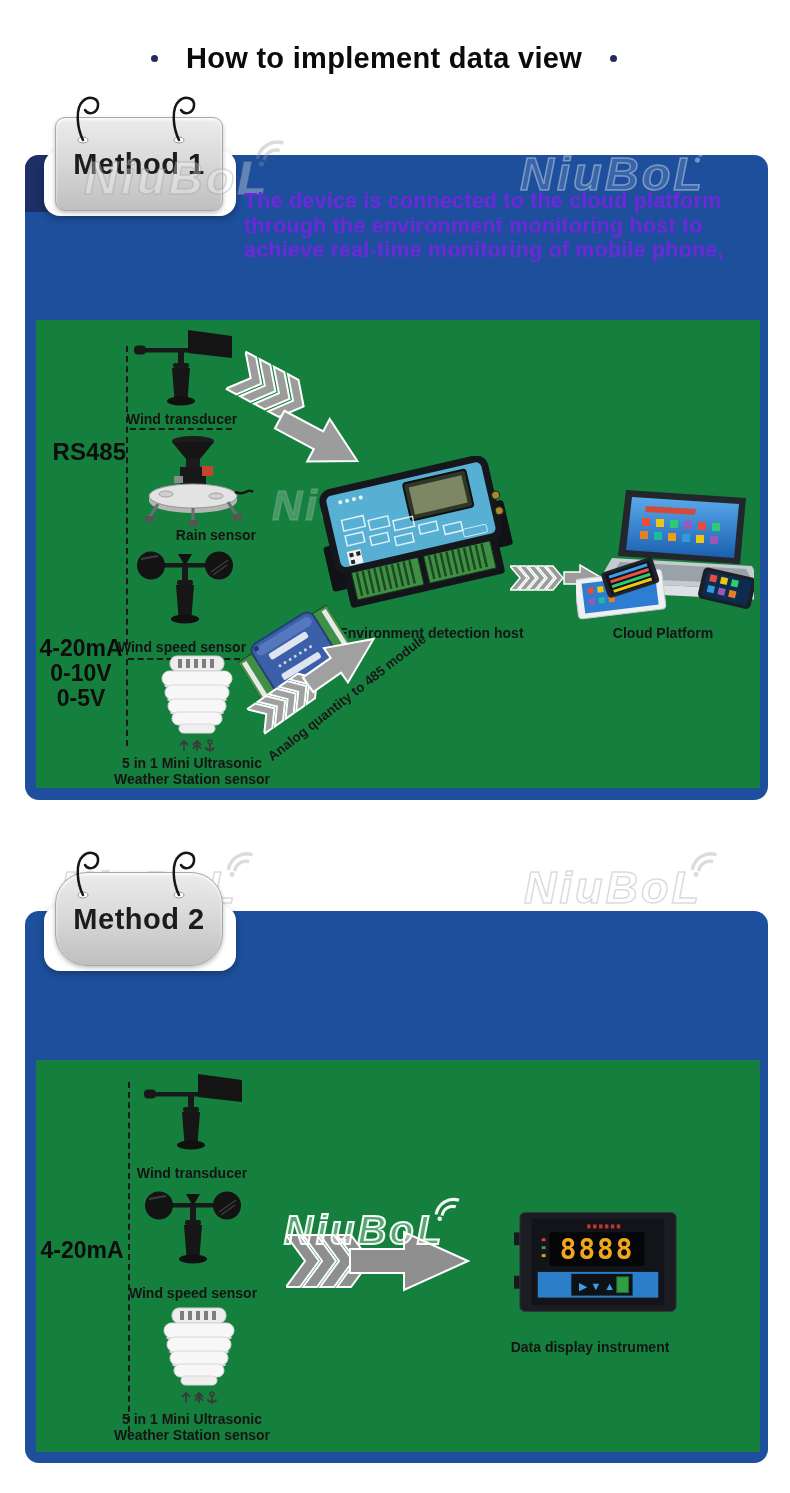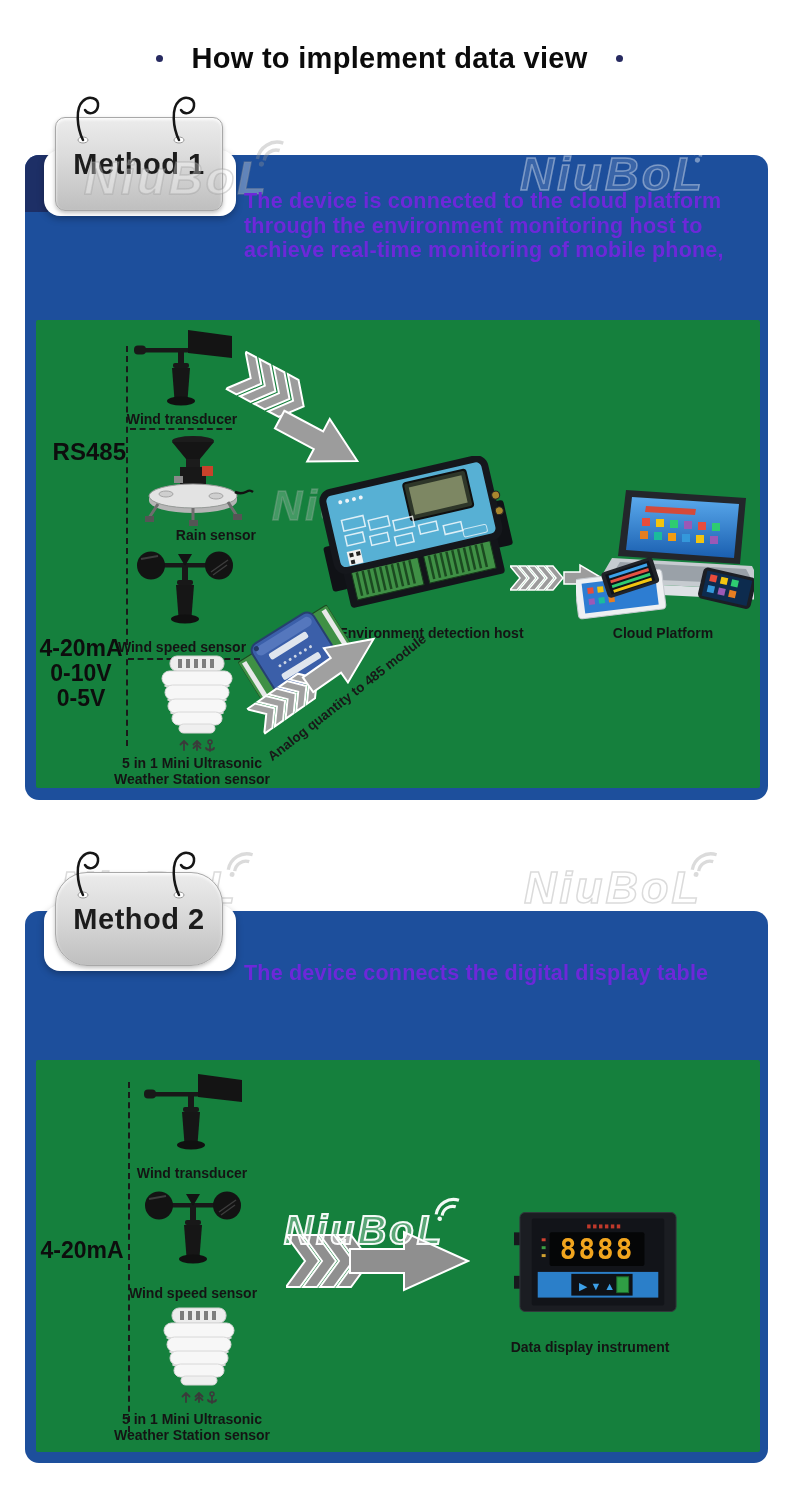--- a/index.html
+++ b/index.html
@@ -1,17 +1,17 @@
 <!DOCTYPE html>
 <html><head>
 <meta charset="utf-8">
 <style>
   html,body{margin:0;padding:0;background:#fff;}
   .page{position:relative;width:768px;height:1493px;background:#ffffff;overflow:hidden;
-        font-family:"Liberation Sans","DejaVu Sans",sans-serif;padding-left:11px;}
+        font-family:"Liberation Sans","DejaVu Sans",sans-serif;}
 
   
   .title-row{position:absolute;top:42px;left:0;width:100%;display:flex;align-items:center;justify-content:center;gap:28px;}
   .title-dot{width:7px;height:7px;border-radius:50%;background:#272a60;}
   .page-title{font-size:29px;font-weight:bold;color:#0b0b0b;letter-spacing:.3px;}
 
   
   .panel{position:absolute;left:25px;width:743px;background:#1d4f9c;border-radius:14px;}
   #panel1{top:155px;height:645px;}
   #panel2{top:911px;height:552px;}
@@ -402,21 +402,20 @@
   <svg class="hook" style="left:72px;top:849px;" viewBox="0 0 34 52">
     <ellipse cx="11" cy="46" rx="5" ry="3" fill="#fff" stroke="#999" stroke-width="1"></ellipse>
     <path d="M11,46 C5,34 3,14 11,7 C17,1 27,4 26,12 C25,19 17,22 13,16" stroke="#161616" stroke-width="2.5" fill="none" stroke-linecap="round"></path>
   </svg>
   <svg class="hook" style="left:168px;top:849px;" viewBox="0 0 34 52">
     <ellipse cx="11" cy="46" rx="5" ry="3" fill="#fff" stroke="#999" stroke-width="1"></ellipse>
     <path d="M11,46 C5,34 3,14 11,7 C17,1 27,4 26,12 C25,19 17,22 13,16" stroke="#161616" stroke-width="2.5" fill="none" stroke-linecap="round"></path>
   </svg>
 
   <div class="desc" style="top:961px;">
-    <div>The device connects the digital display table</div>
   </div>
 
   <div class="canvas" id="canvas2">
 
     <div class="vdash" style="left:92px;top:22px;height:350px;"></div>
 
     <svg class="dev" style="left:106px;top:10px;" width="104" height="84" viewBox="0 0 104 84">
       <rect x="6" y="22" width="52" height="4.5" rx="2" fill="#181818"></rect>
       <rect x="2" y="19.5" width="12" height="9" rx="4" fill="#181818"></rect>
       <polygon points="56,4 100,10 100,32 56,27" fill="#141414"></polygon>

